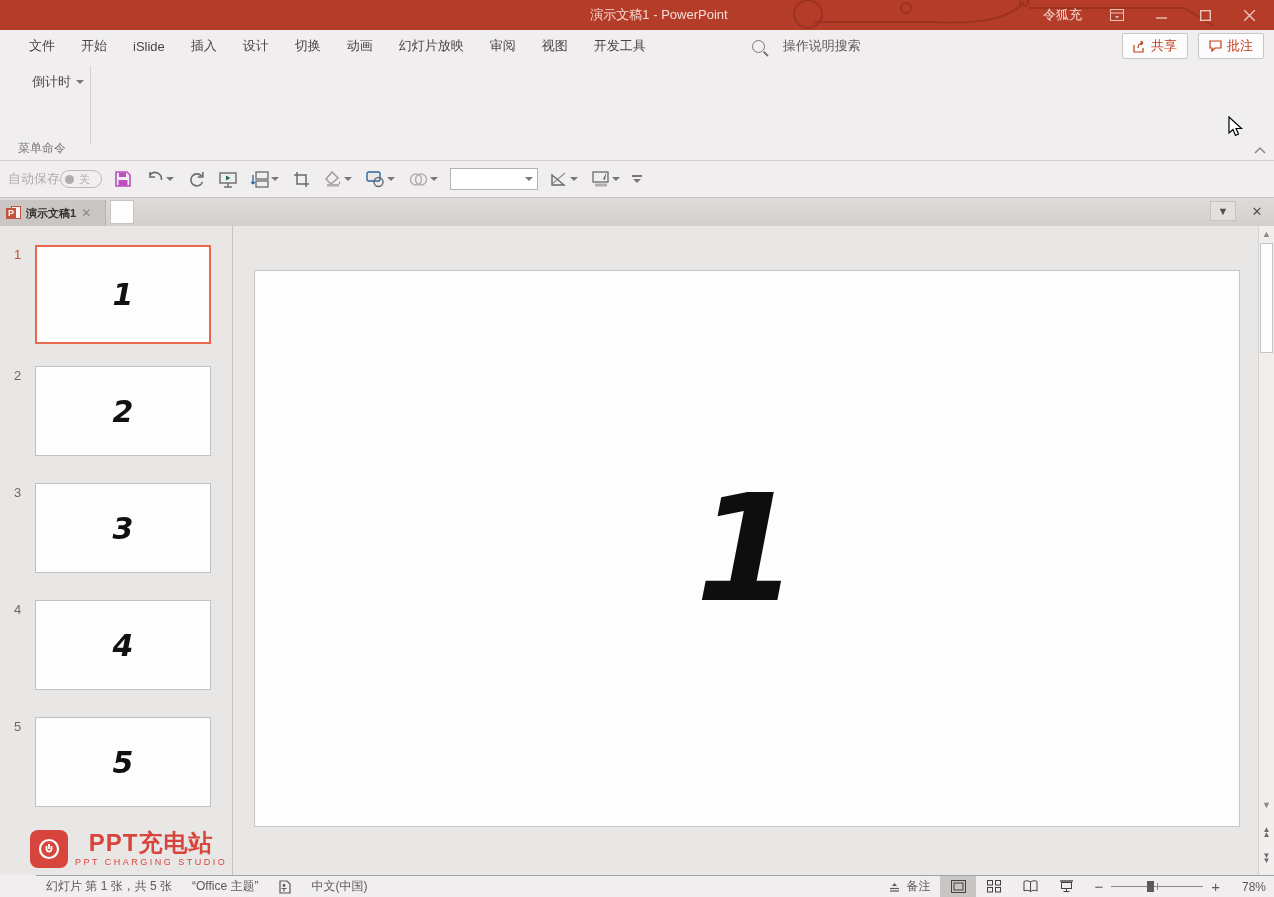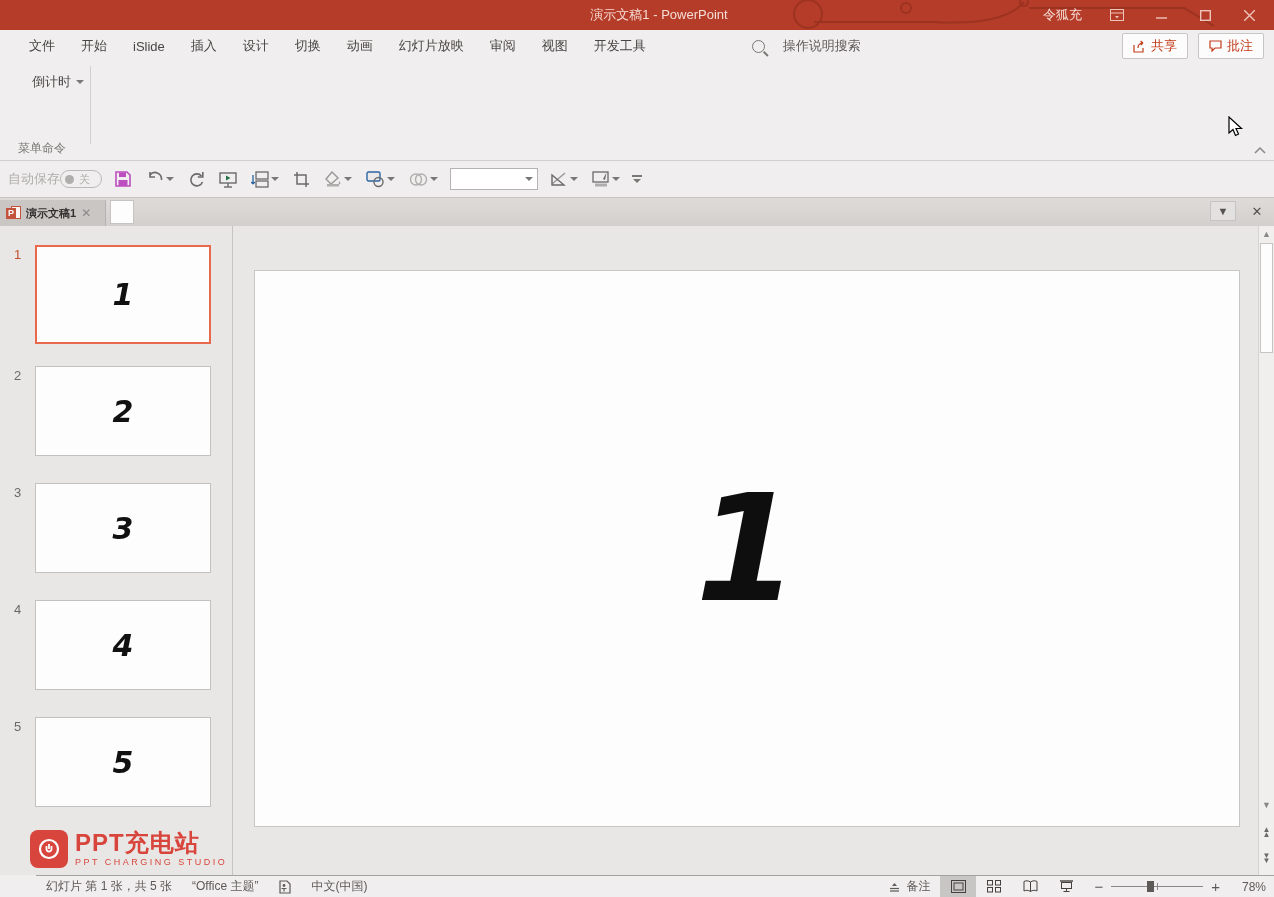--- a/index.html
+++ b/index.html
@@ -63,21 +63,21 @@
   .slides-panel { position:absolute; left:0; top:0; width:233px; height:649px; border-right:1px solid #c6c4c2; overflow:hidden; }
   .thumb-row { position:absolute; left:0; display:flex; }
   .thumb-num { width:35px; text-align:center; padding-top:2px; font-size:13px; color:#6b6967; }
   .thumb-row.selected .thumb-num { color:#c0502f; }
   .thumb-box { width:176px; height:90px; background:#fdfdfd; border:1px solid #c3c1bf; display:flex; align-items:center; justify-content:center; }
   .thumb-row.selected .thumb-box { height:99px; border:2px solid #e8694b; }
   .thumb-content { font-family:"DejaVu Sans",sans-serif; font-style:italic; font-weight:bold; font-size:30px; color:#111; }
 
   .panel-logo { position:absolute; left:30px; top:604px; display:flex; align-items:center; gap:7px; }
   .logo-badge { width:38px; height:38px; background:#d8453c; border-radius:8px; display:flex; align-items:center; justify-content:center; }
-  .logo-title { font-size:24px; font-weight:bold; color:#d8453c; line-height:1; letter-spacing:1px; }
+  .logo-title { font-size:24px; font-weight:bold; color:#d8453c; line-height:1; letter-spacing:1px;text-align:center; }
   .logo-sub { font-size:9px; color:#d8453c; letter-spacing:2.5px; margin-top:2px; }
 
   .editor { position:absolute; left:234px; top:0; right:16px; bottom:0; }
   .canvas-slide { position:absolute; left:20px; top:44px; width:986px; height:557px; background:#fdfdfd; border:1px solid #c9c7c5; display:flex; align-items:center; justify-content:center; }
   .canvas-content { font-family:"DejaVu Sans",sans-serif; font-style:italic; font-weight:bold; font-size:148px; color:#0e0e0e; }
 
   
   .v-scroll { position:absolute; right:0; top:0; width:16px; height:649px; background:#f0efee; border-left:1px solid #d5d3d1; }
   .v-scroll .arrow { position:absolute; left:0; width:15px; height:16px; display:flex; align-items:center; justify-content:center; color:#8a8886; font-size:9px; }
   .v-thumb { position:absolute; left:1px; top:17px; width:13px; height:110px; background:#fdfdfd; border:1px solid #c6c4c2; }

